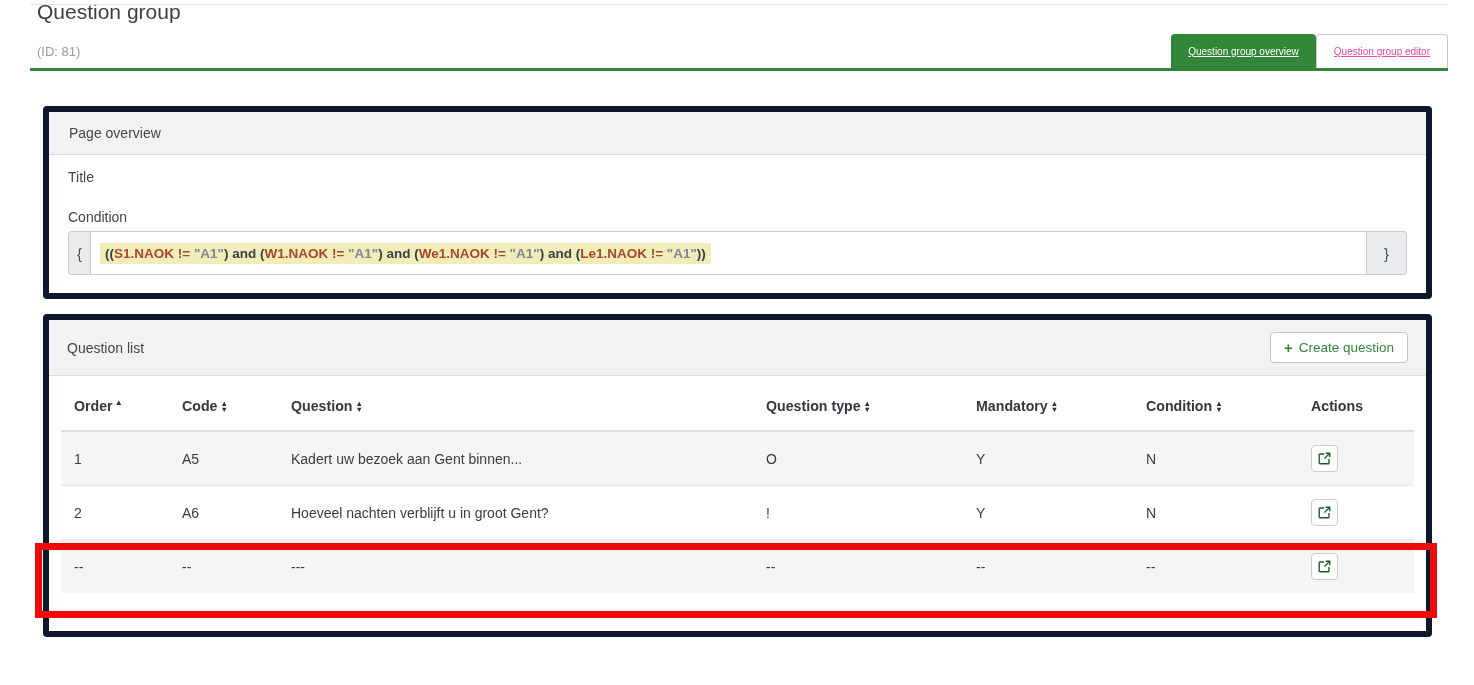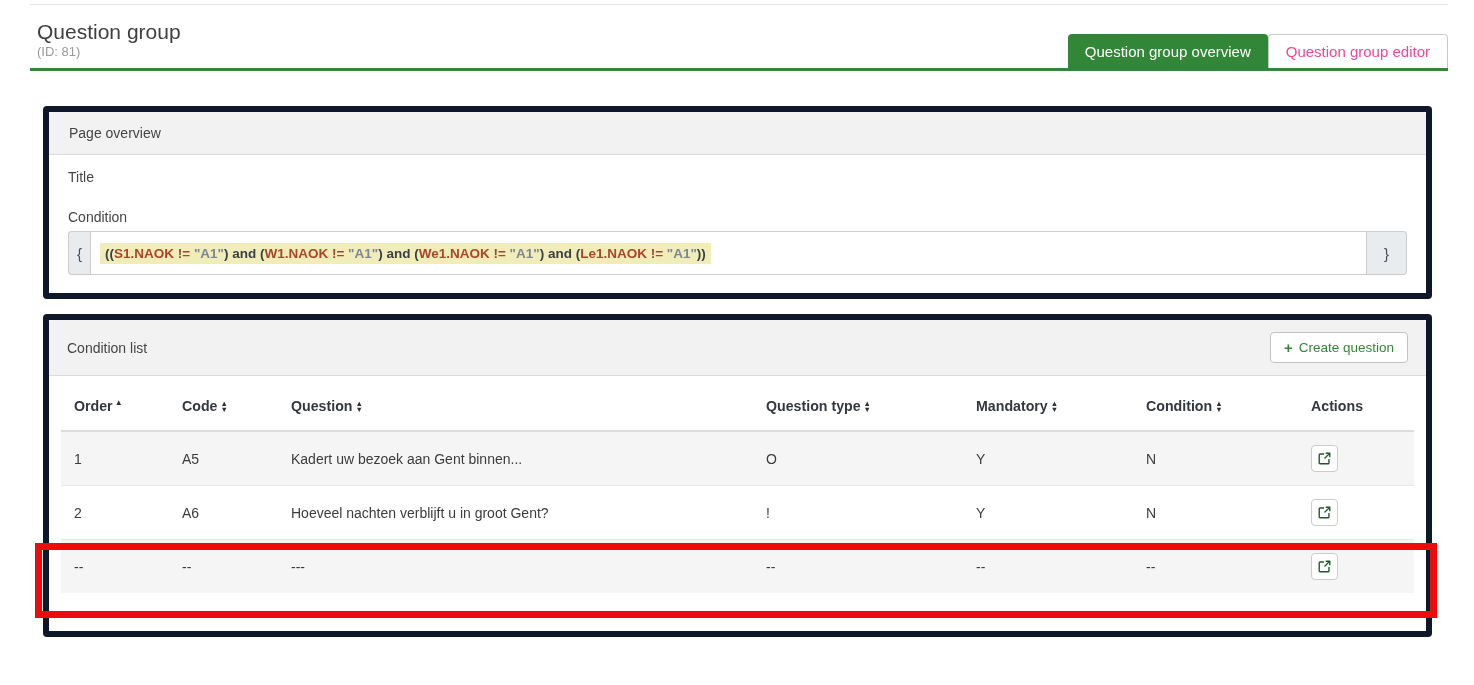--- a/index.html
+++ b/index.html
@@ -13,26 +13,26 @@
   .top-rule { position:absolute; top:4px; left:30px; right:26px; height:1px; background:#e4e4e4; }
 
   
   .header-bar {
     margin:0 26px 0 30px; height:71px;
     border-bottom:3px solid #328637;
     display:flex; justify-content:space-between; align-items:flex-end;
   }
   .title-wrap { padding-bottom:9px; display:flex; align-items:baseline;flex-direction:column; }
   .page-title { font-size:21px; color:#3f3f3f; }
-  .page-id { font-size:13px; color:#9a9a9a; margin-left:7px; }
+  .page-id { font-size:13px; color:#9a9a9a; margin-left:7px;margin-top:20px; }
   .tabs { display:flex; align-items:flex-end; }
   .tab {
-    height:34px; padding:5px 17px; font-size:15px;
+    height:34px; padding:5px 17px; font-size:10px;
     display:flex; align-items:center; cursor:pointer;
-    border-radius:4px 4px 0 0; white-space:nowrap;
+    border-radius:4px 4px 0 0; white-space:nowrap;text-decoration:underline;
   }
   .tab.active { background:#328637; color:#ffffff; }
   .tab.inactive { background:#ffffff; color:#ec4899; border:1px solid #c9c9c9; border-bottom:none; }
 
   
   .panel {
     margin:0 42px 0 43px; background:#fff;
     border:6px solid #0f172a; border-radius:4px;
   }
   .panel-1 { margin-top:35px; }
@@ -141,21 +141,21 @@
       <div class="cond-input">
         <span class="cond-highlight"><span class="kw">((</span><span class="var">S1.NAOK</span><span class="op"> != </span><span class="str">"A1"</span><span class="kw">) and (</span><span class="var">W1.NAOK</span><span class="op"> != </span><span class="str">"A1"</span><span class="kw">) and (</span><span class="var">We1.NAOK</span><span class="op"> != </span><span class="str">"A1"</span><span class="kw">) and (</span><span class="var">Le1.NAOK</span><span class="op"> != </span><span class="str">"A1"</span><span class="kw">))</span></span>
       </div>
       <div class="ig-addon right">}</div>
     </div>
   </div>
 </div>
 
 <div class="panel panel-2">
   <div class="panel-header with-btn">
-    <span>Condition list</span>
+    <span>Question list</span>
     <button class="create-btn">
       <span class="plus-icon">+</span>
       <span>Create question</span>
     </button>
   </div>
 
   <div class="table-wrap">
     <table>
       <colgroup>
         <col class="c-order">

